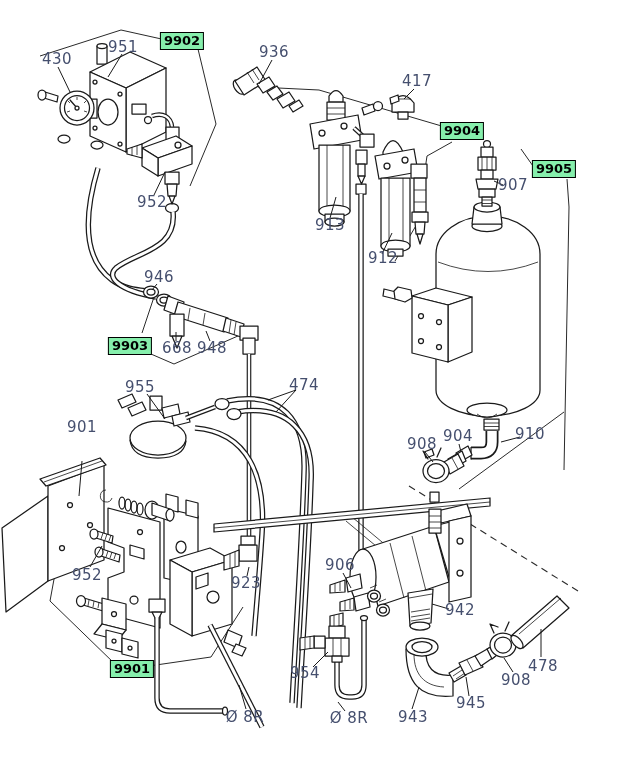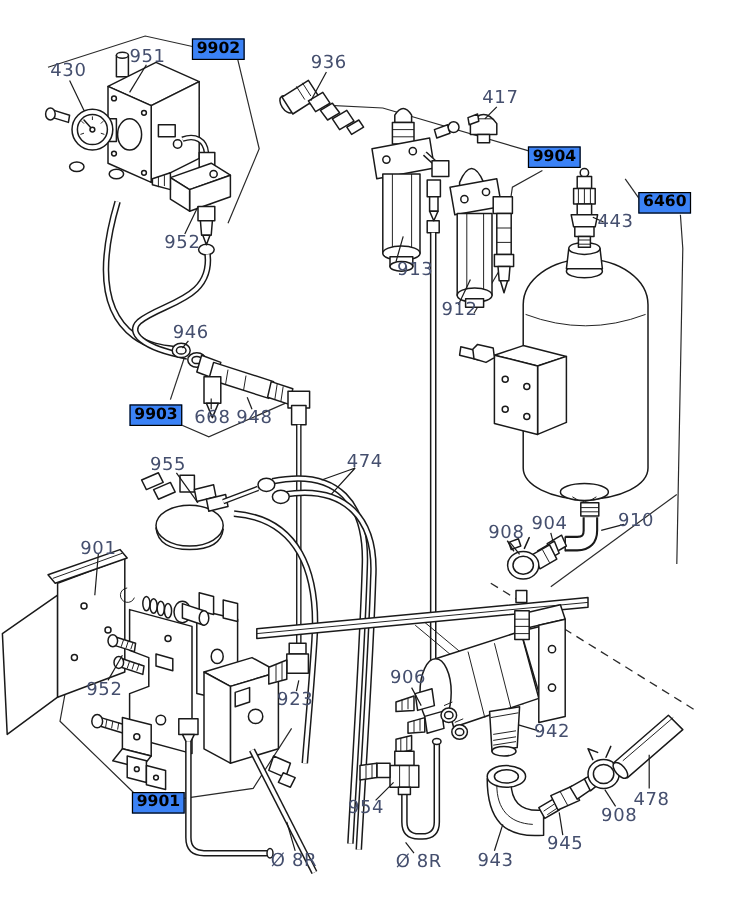--- a/index.html
+++ b/index.html
@@ -15,21 +15,21 @@
   .ld {stroke:#1a1a1a;stroke-width:1;fill:none;}
   .h5 {stroke:#1a1a1a;stroke-width:5.5;fill:none;stroke-linecap:butt;}
   .h3w{stroke:#ffffff;stroke-width:3;fill:none;stroke-linecap:butt;}
   .p4 {stroke:#1a1a1a;stroke-width:4.6;fill:none;stroke-linecap:butt;}
   .p2w{stroke:#ffffff;stroke-width:2.3;fill:none;stroke-linecap:butt;}
   .t13{stroke:#1a1a1a;stroke-width:13;fill:none;stroke-linecap:butt;}
   .t9w{stroke:#ffffff;stroke-width:9.5;fill:none;stroke-linecap:butt;}
   .num{position:absolute;transform:translate(-50%,-50%);font-size:15px;letter-spacing:.5px;
        color:#454f6e;white-space:nowrap;line-height:1;}
   .boxed{position:absolute;transform:translate(-50%,-50%);font-size:13px;font-weight:bold;
-       color:#000;background:#3b82f6;border:1.7px solid #000;padding:1px 3px;line-height:14px;
+       color:#000;background:#86efac;border:1.7px solid #000;padding:1px 3px;line-height:14px;
        white-space:nowrap;}
 </style>
 </head>
 <body>
 
 <div class="stage">
 <svg width="618" height="762" viewBox="0 0 618 762">
 
   <g>
     <path class="b" d="M40,56 L121,30 L166,40"></path>
@@ -444,37 +444,37 @@
   <div class="num" style="left:57px;top:59px">430</div>
   <div class="num" style="left:123px;top:47px">951</div>
   <div class="num" style="left:152px;top:202px">952</div>
   <div class="num" style="left:159px;top:277px">946</div>
   <div class="num" style="left:177px;top:348px">668</div>
   <div class="num" style="left:212px;top:348px">948</div>
   <div class="num" style="left:140px;top:387px">955</div>
   <div class="num" style="left:304px;top:385px">474</div>
   <div class="num" style="left:274px;top:52px">936</div>
   <div class="num" style="left:417px;top:81px">417</div>
-  <div class="num" style="left:346px;top:225px">913</div>
+  <div class="num" style="left:330px;top:225px">913</div>
   <div class="num" style="left:383px;top:258px">912</div>
-  <div class="num" style="left:513px;top:185px">443</div>
-  <div class="num" style="left:82px;top:457px">901</div>
+  <div class="num" style="left:513px;top:185px">907</div>
+  <div class="num" style="left:82px;top:427px">901</div>
   <div class="num" style="left:87px;top:575px">952</div>
   <div class="num" style="left:246px;top:583px">923</div>
   <div class="num" style="left:340px;top:565px">906</div>
   <div class="num" style="left:460px;top:610px">942</div>
   <div class="num" style="left:305px;top:673px">954</div>
   <div class="num" style="left:413px;top:717px">943</div>
   <div class="num" style="left:471px;top:703px">945</div>
   <div class="num" style="left:516px;top:680px">908</div>
   <div class="num" style="left:543px;top:666px">478</div>
   <div class="num" style="left:422px;top:444px">908</div>
   <div class="num" style="left:458px;top:436px">904</div>
   <div class="num" style="left:530px;top:434px">910</div>
   <div class="num" style="left:245px;top:717px">Ø 8R</div>
   <div class="num" style="left:349px;top:718px">Ø 8R</div>
 
   <div class="boxed" style="left:182px;top:41px">9902</div>
   <div class="boxed" style="left:130px;top:346px">9903</div>
   <div class="boxed" style="left:462px;top:131px">9904</div>
-  <div class="boxed" style="left:554px;top:169px">6460</div>
+  <div class="boxed" style="left:554px;top:169px">9905</div>
   <div class="boxed" style="left:132px;top:669px">9901</div>
 </div>
 
 </body></html>

